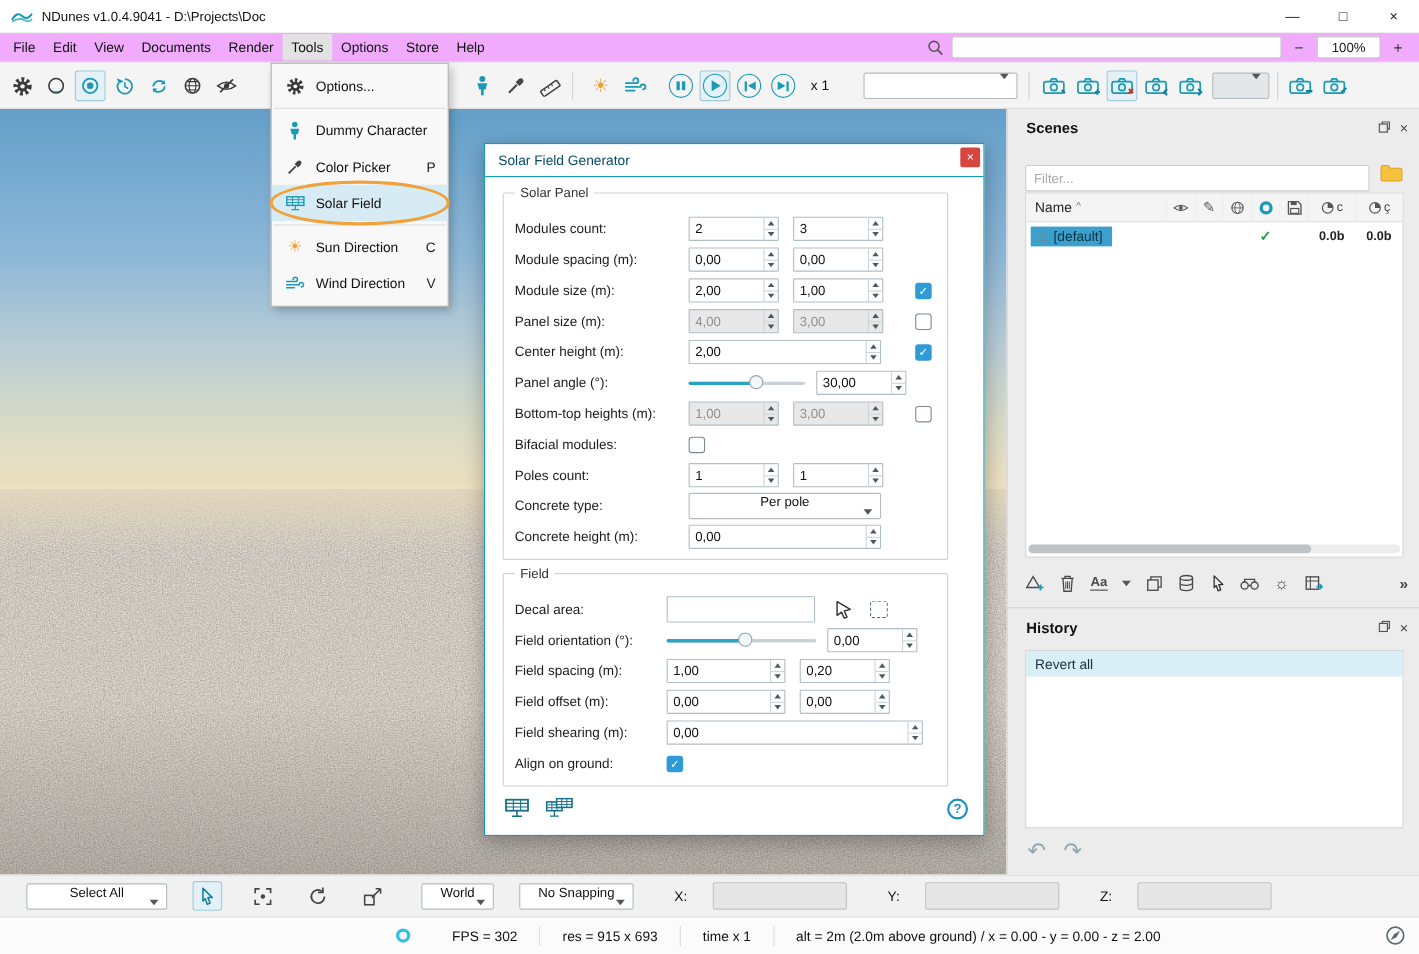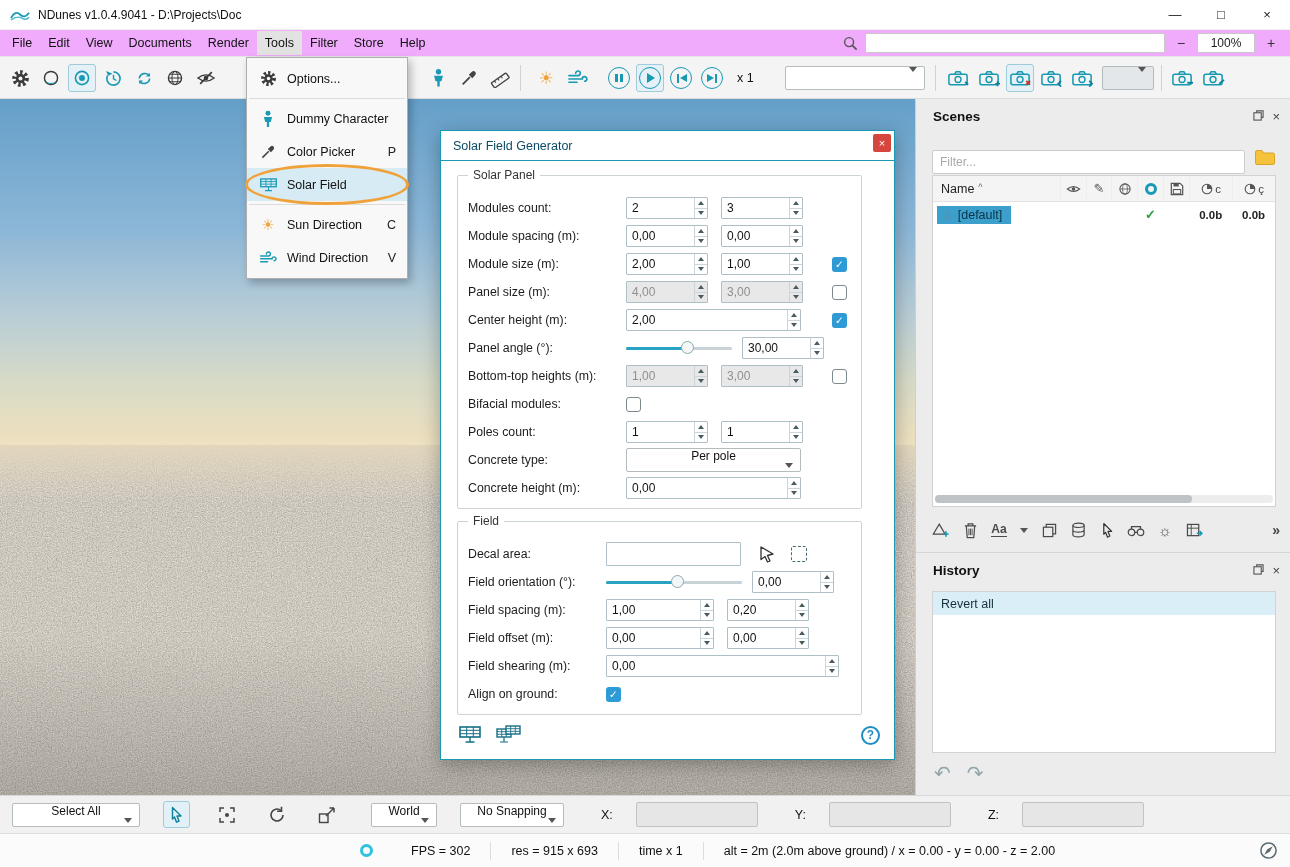--- a/index.html
+++ b/index.html
@@ -125,21 +125,21 @@
 .slider .track{position:absolute;left:0;right:0;top:6.5px;height:3.5px;background:#c9d2d6;border-radius:2px;}
 .slider .fill{position:absolute;left:0;top:6.5px;height:3.5px;background:#29a3c4;border-radius:2px;}
 .slider .thumb{position:absolute;top:1px;width:13px;height:13px;background:#f4f7f8;border:1px solid #8fa8b2;border-radius:50%;transform:translateX(-6px);}
 .dsel{width:135px;height:24px;border:1px solid #aebfc7;border-radius:1px;background:#fff;padding:0 5px;font-size:12px;outline:none;margin-right:18px;}
 .dash-sq{width:16px;height:16px;border:1.6px dashed #4a6a74;border-radius:2px;}
 .dlg-bottom{position:absolute;left:14px;right:14px;bottom:8px;height:32px;display:flex;align-items:center;gap:9px;}
 .dlg-gen{display:flex;align-items:center;justify-content:center;width:30px;height:28px;}
 .help-btn{margin-left:auto;width:19px;height:19px;border:2px solid #1d8fc0;color:#1d8fc0;border-radius:50%;display:flex;align-items:center;justify-content:center;font-size:12px;font-weight:bold;}
 
 
-.transform-bar{height:38px;background:#f1f1f1;border-top:1px solid #d8d8d8;display:flex;align-items:center;padding-left:12px;gap:23px;}
+.transform-bar{height:38px;background:#f1f1f1;border-top:1px solid #d8d8d8;display:flex;align-items:center;padding-left:24px;gap:23px;}
 .xyz-lbl{font-size:12.5px;color:#111;margin-left:14px;}
 .xyz-input{width:122px;height:25px;border:1px solid #c2c2c2;border-radius:2px;background:#e6e6e6;}
 .tool-ibtn{width:27px;height:27px;display:flex;align-items:center;justify-content:center;border-radius:3px;}
 .tool-ibtn.active{border:1px solid #9fcbdb;background:#e2f1f7;}
 
 
 .statusbar{height:34px;background:#fbfbfb;border-top:1px solid #ddd;display:flex;align-items:center;position:relative;font-size:12.5px;color:#111;}
 .sb-item{padding:0 20px;display:flex;align-items:center;height:18px;border-left:1px solid #ddd;}
 .sb-item.first{border-left:none;}
 .cyan-ring{width:13px;height:13px;border:3px solid #2ec1e0;border-radius:50%;margin:0 18px 0 360px;}
@@ -165,21 +165,21 @@
     </div>
   </div>
 
   <div class="menubar">
     <span class="menu-item">File</span>
     <span class="menu-item">Edit</span>
     <span class="menu-item">View</span>
     <span class="menu-item">Documents</span>
     <span class="menu-item">Render</span>
     <span class="menu-item active">Tools</span>
-    <span class="menu-item">Filter</span>
+    <span class="menu-item">Options</span>
     <span class="menu-item">Store</span>
     <span class="menu-item">Help</span>
     <div class="menubar-right">
       <span class="search-ico">
         <svg width="15" height="15" viewBox="0 0 16 16">
             <circle cx="6.5" cy="6.5" r="4.8" fill="none" stroke="#555" stroke-width="1.5"></circle>
             <path d="M10 10 L14.5 14.5" stroke="#555" stroke-width="1.8"></path>
           </svg>
       </span>
       <input class="search-input" value="" style="">

